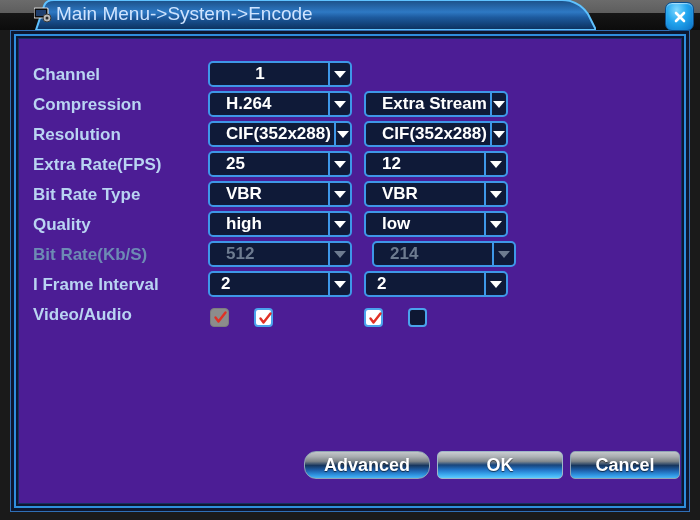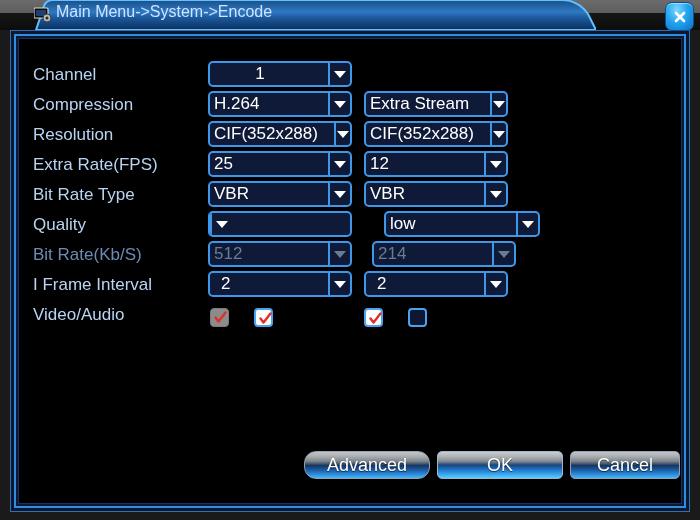--- a/index.html
+++ b/index.html
@@ -43,21 +43,21 @@
   }
   .title-tab-shape {
     position: absolute;
     left: 0; top: 0;
     width: 574px; height: 30px;
   }
   .title-text {
     position: absolute;
     left: 56px;
     top: 3px;
-    font-size: 16px;
+    font-size: 19px;
     color: #cfe4ff;
     letter-spacing: 0px;
     white-space: nowrap;
     z-index: 6;
   }
   .title-icon {
     position: absolute;
     left: 34px;
     top: 7px;
     width: 18px;
@@ -101,22 +101,23 @@
     height: 474px;
     border: 2px solid #2f8ede;
     background: #0e1733;
     box-sizing: border-box;
   }
   .panel-inner2 {
     position: absolute;
     left: 2px; top: 2px;
     right: 2px; bottom: 2px;
     border: 1px solid #143064;
-    background: #000000;
-    box-sizing: border-box;
+    background: #4c1d95;
+    box-sizing: border-box;
+    font-weight: bold;
   }
 
   
   .row {
     position: absolute;
     left: 0;
     height: 28px;
   }
   .row-label {
     position: absolute;
@@ -138,21 +139,21 @@
     box-sizing: border-box;
     display: flex;
     align-items: stretch;
     overflow: hidden;
   }
   .dd .dd-text {
     flex: 1 1 auto;
     font-size: 17px;
     color: #ffffff;
     line-height: 22px;
-    padding-left: 4px;
+    padding-left: 16px;
     white-space: nowrap;
     overflow: hidden;
   }
   .dd.center .dd-text { text-align: center; padding-left: 0; padding-right: 18px; }
   .dd.indent .dd-text { padding-left: 11px; }
   .dd .dd-arrow {
     flex: 0 0 auto;
     width: 22px;
     border-left: 2px solid #3e97e8;
     display: flex;
@@ -330,25 +331,26 @@
             <span class="dd-text">VBR</span>
             <span class="dd-arrow">
                 <i></i>
               </span>
           </div>
         </div>
 
         <div class="row" style="top:172px;">
           <div class="row-label">Quality</div>
           <div class="dd" style="left:189px; width:144px;">
-            <span class="dd-arrow">
-                <i></i>
-              </span>
-          </div>
-          <div class="dd" style="left:345px; width:156px;margin-left:20px;">
+            <span class="dd-text">high</span>
+            <span class="dd-arrow">
+                <i></i>
+              </span>
+          </div>
+          <div class="dd" style="left:345px; width:144px;">
             <span class="dd-text">low</span>
             <span class="dd-arrow">
                 <i></i>
               </span>
           </div>
         </div>
 
         <div class="row" style="top:202px;">
           <div class="row-label dim">Bit Rate(Kb/S)</div>
           <div class="dd disabled" style="left:189px; width:144px;">

